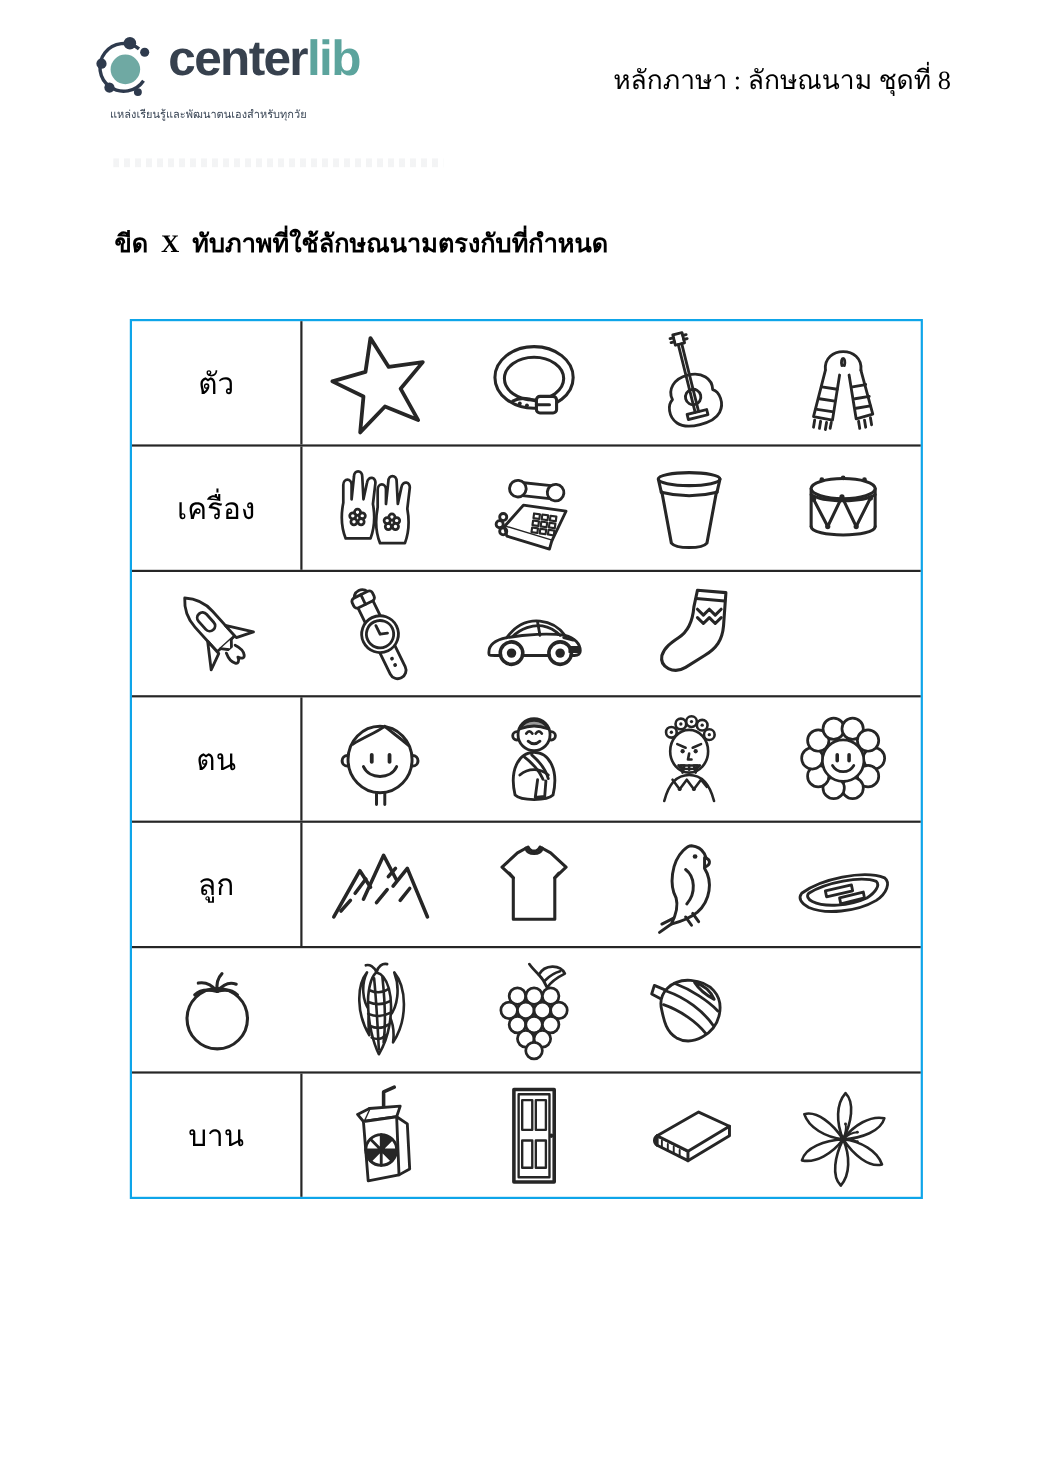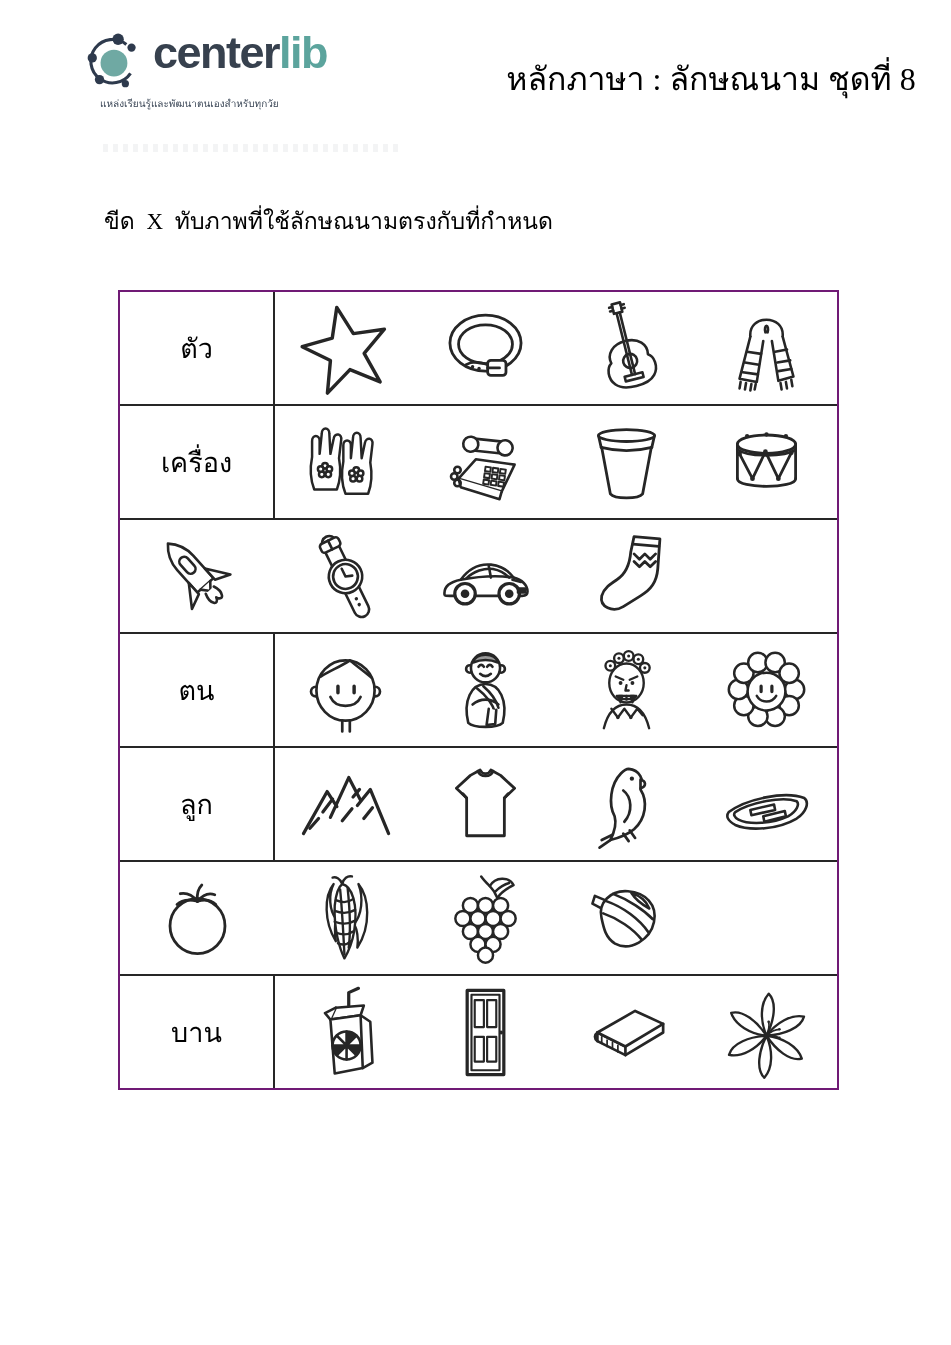--- a/index.html
+++ b/index.html
@@ -15,28 +15,28 @@
   .tagline{margin-top:4px;margin-left:16px;font-size:10px;font-weight:500;color:#3A4656;}
 
   
   .ghost{position:absolute;left:103px;top:144px;width:300px;height:8px;opacity:.07;
          background:repeating-linear-gradient(90deg,#55606e 0 5px,transparent 5px 10px);}
 
   
   .titleblock{position:absolute;left:505px;top:50px;width:412px;text-align:center;
               font-family:"Liberation Serif",serif;}
   .title{font-size:37px;font-weight:700;line-height:1.15;}
-  .subtitle{font-size:32px;margin-top:3px;}
+  .subtitle{font-size:24px;margin-top:3px;}
 
   
-  .instruction{position:absolute;left:104px;top:203px;font-size:23px;font-weight:400;
+  .instruction{position:absolute;left:104px;top:203px;font-size:23px;font-weight:700;
                font-family:"Liberation Serif",serif;word-spacing:6px;}
 
   
-  .table{position:absolute;left:118px;top:290px;width:717px;border:2px solid #701a75;background:#fff;}
+  .table{position:absolute;left:118px;top:290px;width:717px;border:2px solid #0ea5e9;background:#fff;}
   .row{display:grid;grid-template-columns:155px 1fr 1fr 1fr 1fr;height:112px;border-top:2px solid #262626;}
   .row:first-child{border-top:none;}
   .label-cell{display:flex;align-items:center;justify-content:center;font-size:27px;
               font-family:"Liberation Serif",serif;border-right:2px solid #262626;}
   .img-cell{display:flex;align-items:center;justify-content:center;overflow:hidden;}
   .pic{width:97px;height:97px;flex:0 0 auto;}
 </style>
 </head>
 <body>
 

